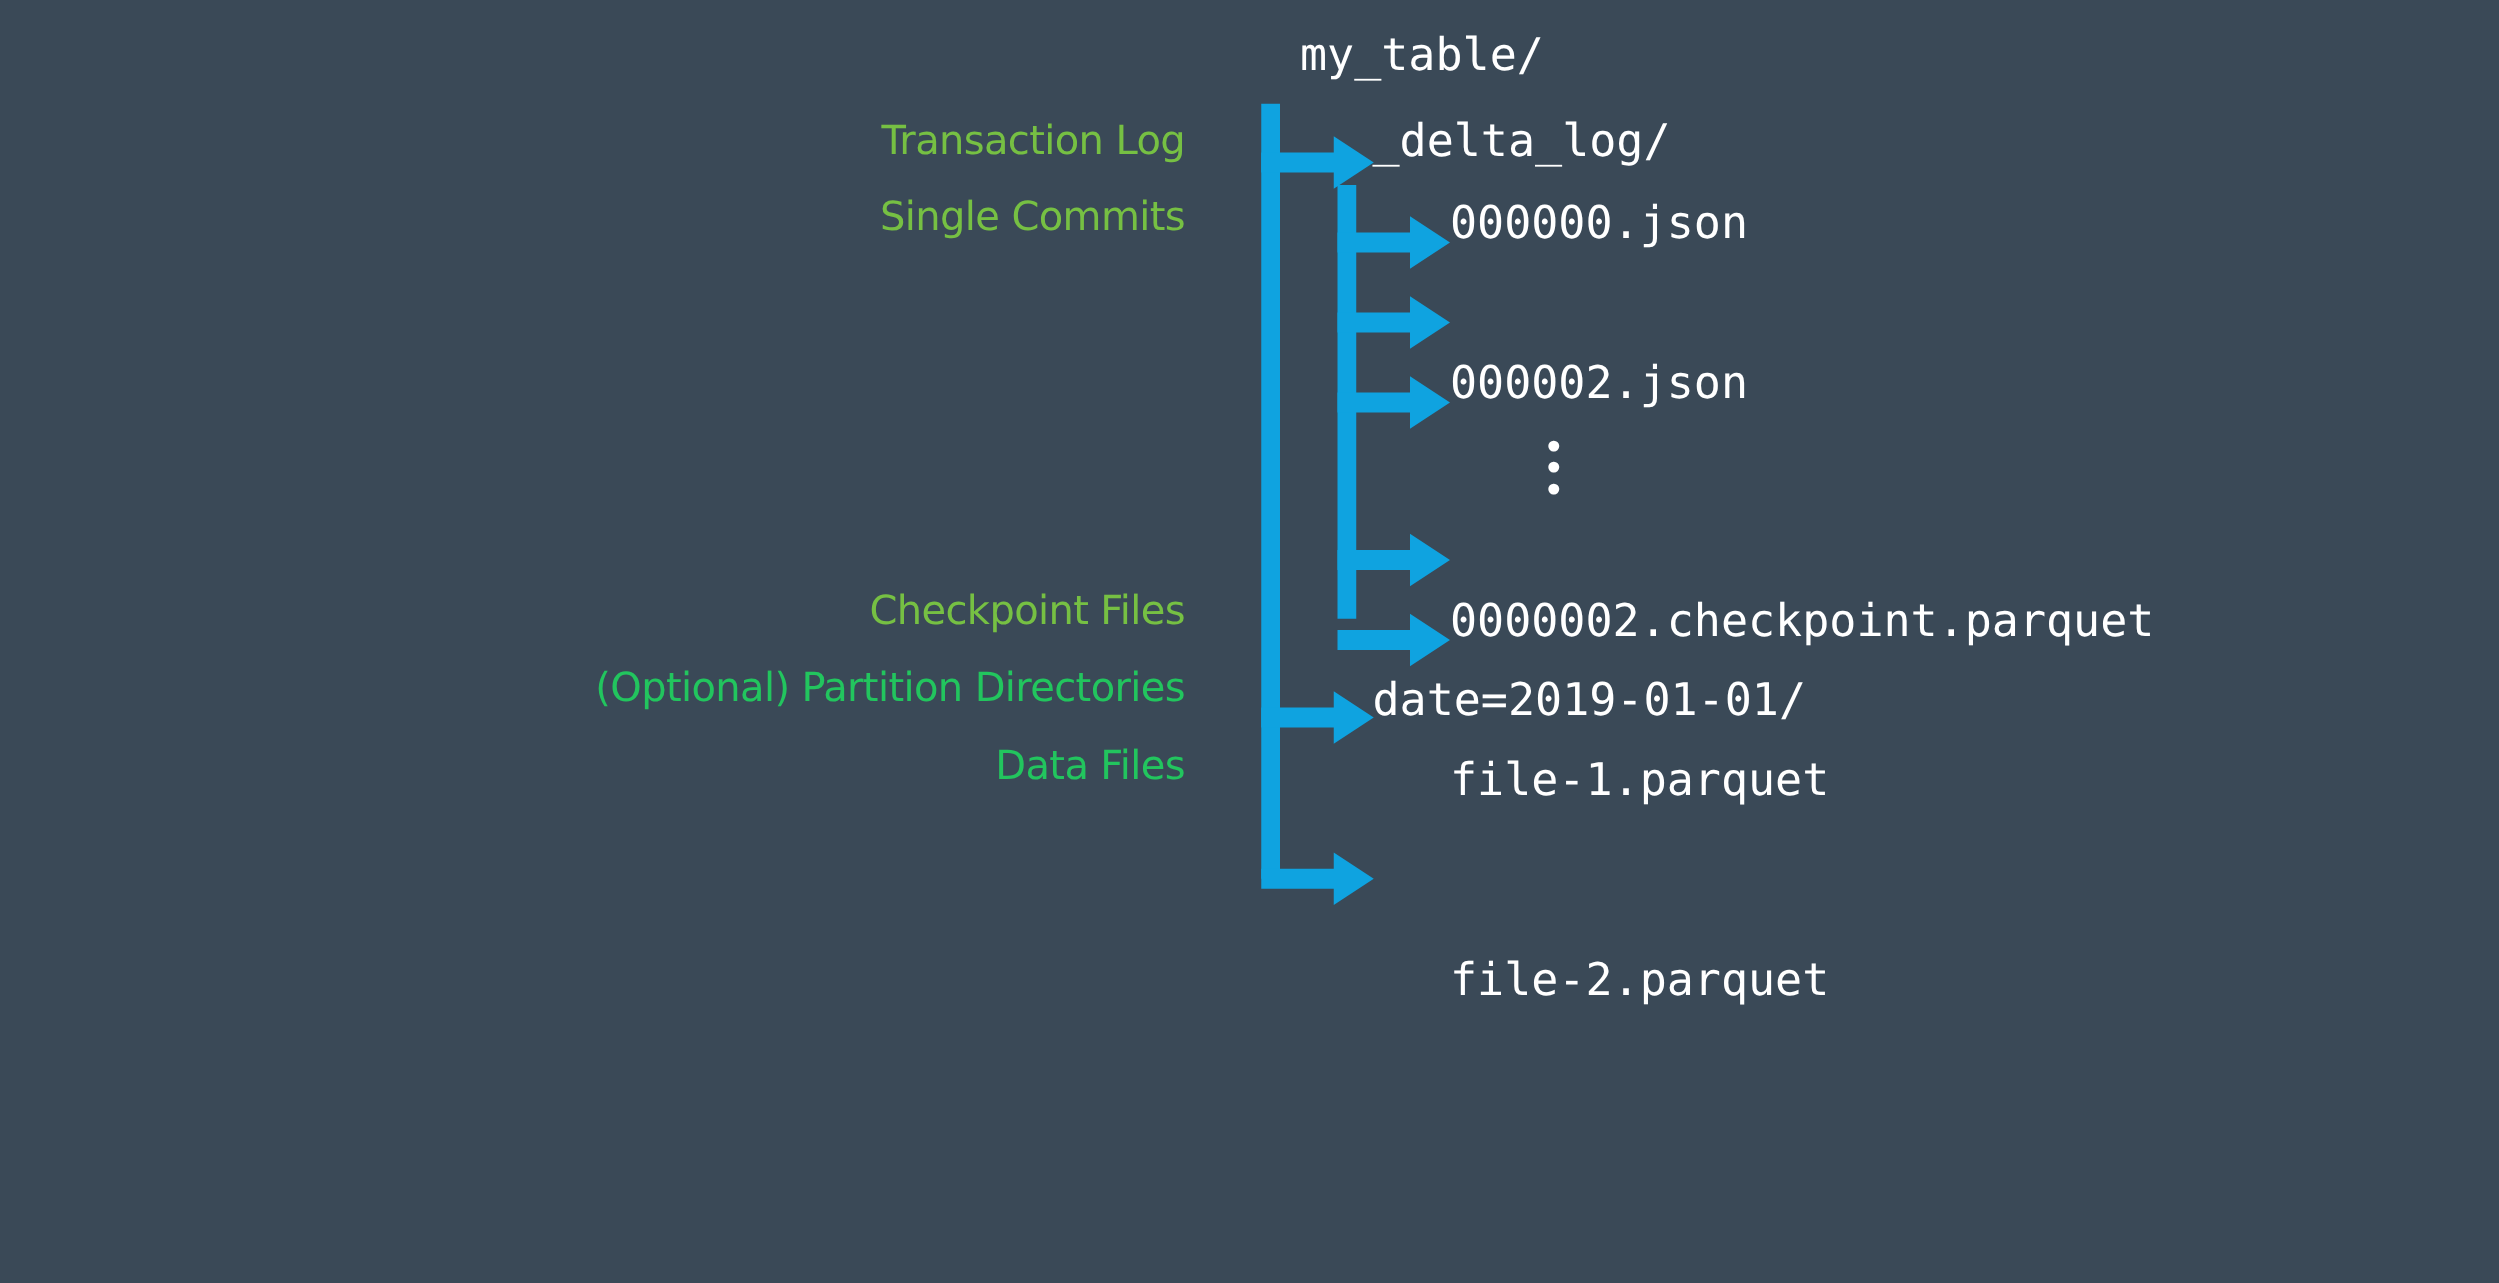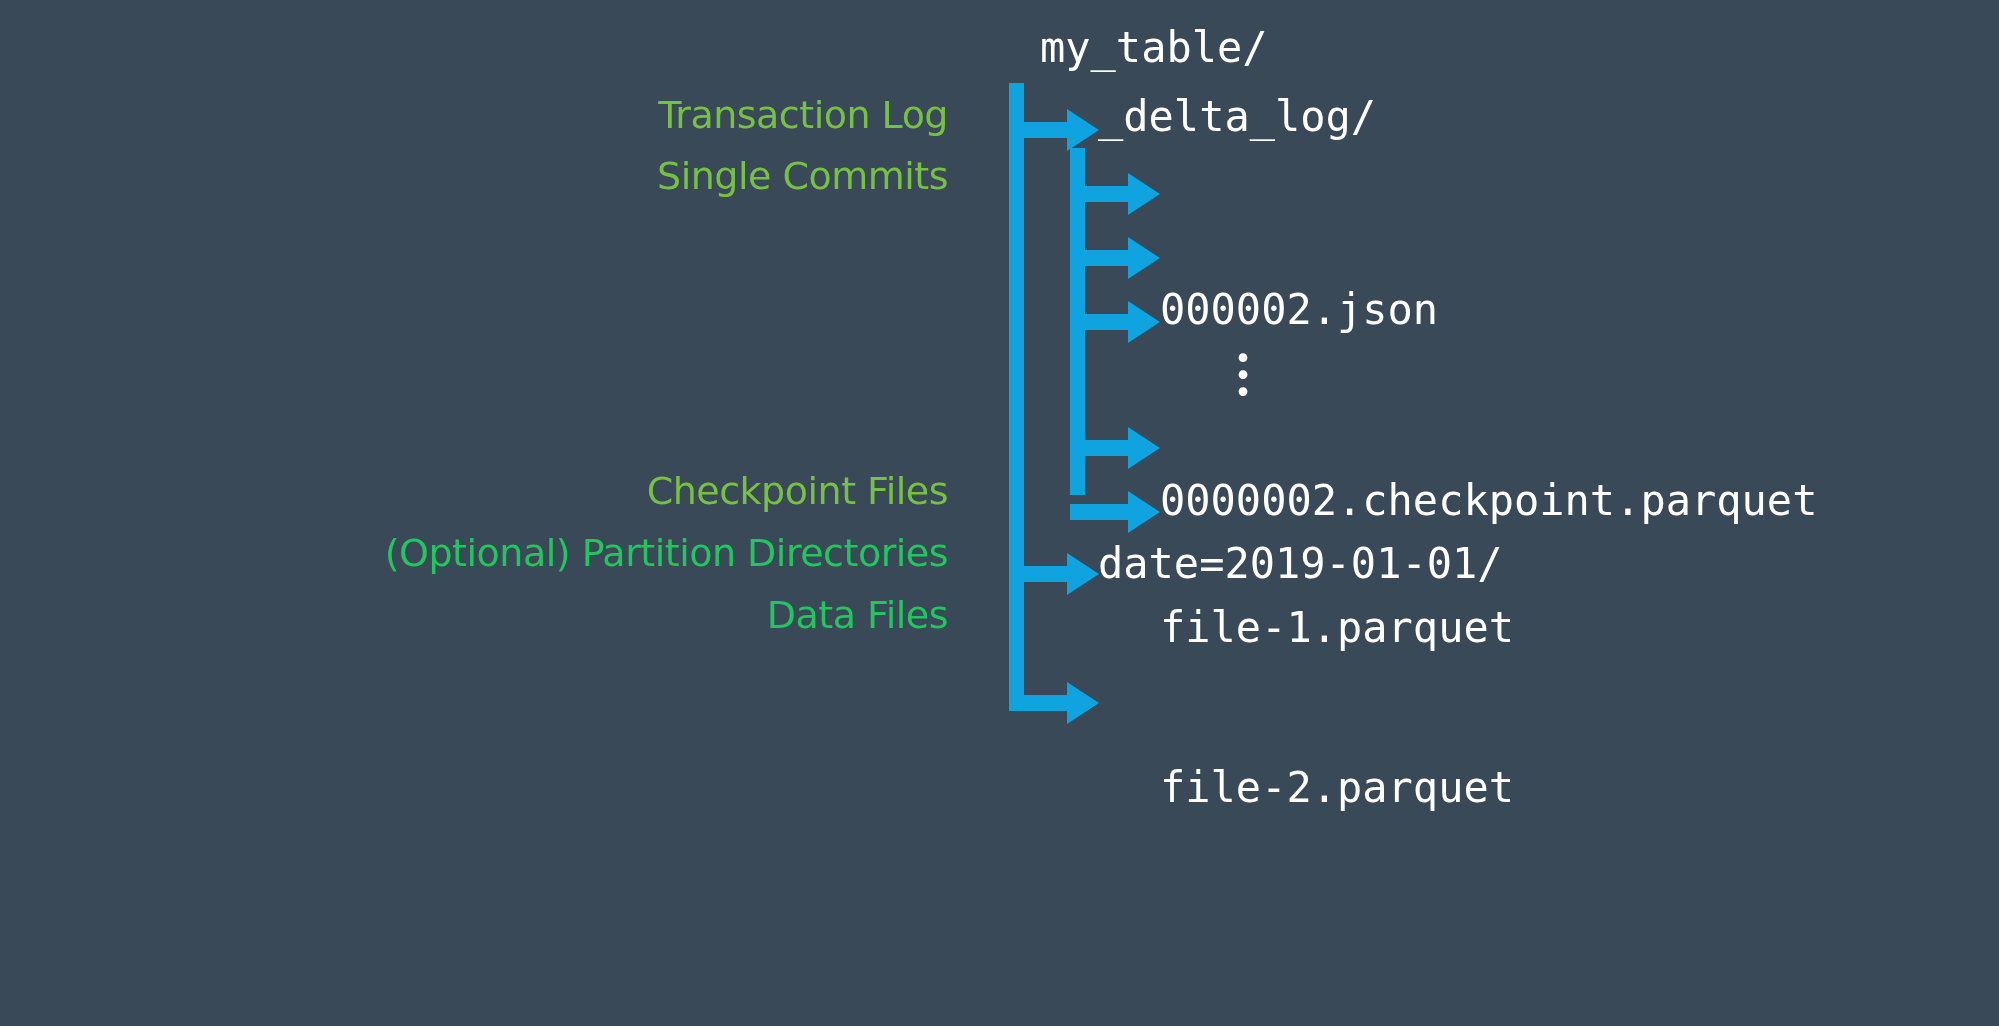--- a/index.html
+++ b/index.html
@@ -22,34 +22,34 @@
     left: 0;
     top: 0;
     width: 948px;
     text-align: right;
     font-family: "DejaVu Sans", sans-serif;
   }
   .label {
     position: absolute;
     right: 0;
     white-space: nowrap;
-    font-size: 38px;
+    font-size: 32px;
     line-height: 1;
     letter-spacing: -0.5px;
   }
   .label.green { color: #76c043; }
   .label.orange { color: #22c55e; }
 
   
   .tree-row {
     position: absolute;
     white-space: pre;
     color: #ffffff;
     font-family: "DejaVu Sans Mono", monospace;
-    font-size: 42px;
+    font-size: 36px;
     line-height: 1;
     letter-spacing: 0px;
   }
 
   .ellipsis-dots {
     position: absolute;
     color: #ffffff;
     font-family: "DejaVu Sans Mono", monospace;
     font-size: 30px;
     line-height: 17px;
@@ -114,20 +114,21 @@
   </svg>
 
   <svg class="arrow" style="left:1009px; top:682px;" width="90" height="42" viewBox="0 0 90 42">
     <path class="arrow-shape" d="M0,13 L58,13 L58,0 L90,21 L58,42 L58,29 L0,29 Z"></path>
   </svg>
 
   <div class="tree-row" style="left:1040px; top:27px;">my_table/</div>
 
   <div class="tree-row" style="left:1098px; top:96px;">_delta_log/</div>
 
+  <div class="tree-row" style="left:1160px; top:161px;">000000.json</div>
 
 
   <div class="tree-row" style="left:1160px; top:289px;">000002.json</div>
 
   <div class="ellipsis-dots" style="left:1223px; top:350px;">•<br>•<br>•</div>
 
 
   <div class="tree-row" style="left:1160px; top:480px;">0000002.checkpoint.parquet</div>
 
   <div class="tree-row" style="left:1098px; top:543px;">date=2019-01-01/</div>

